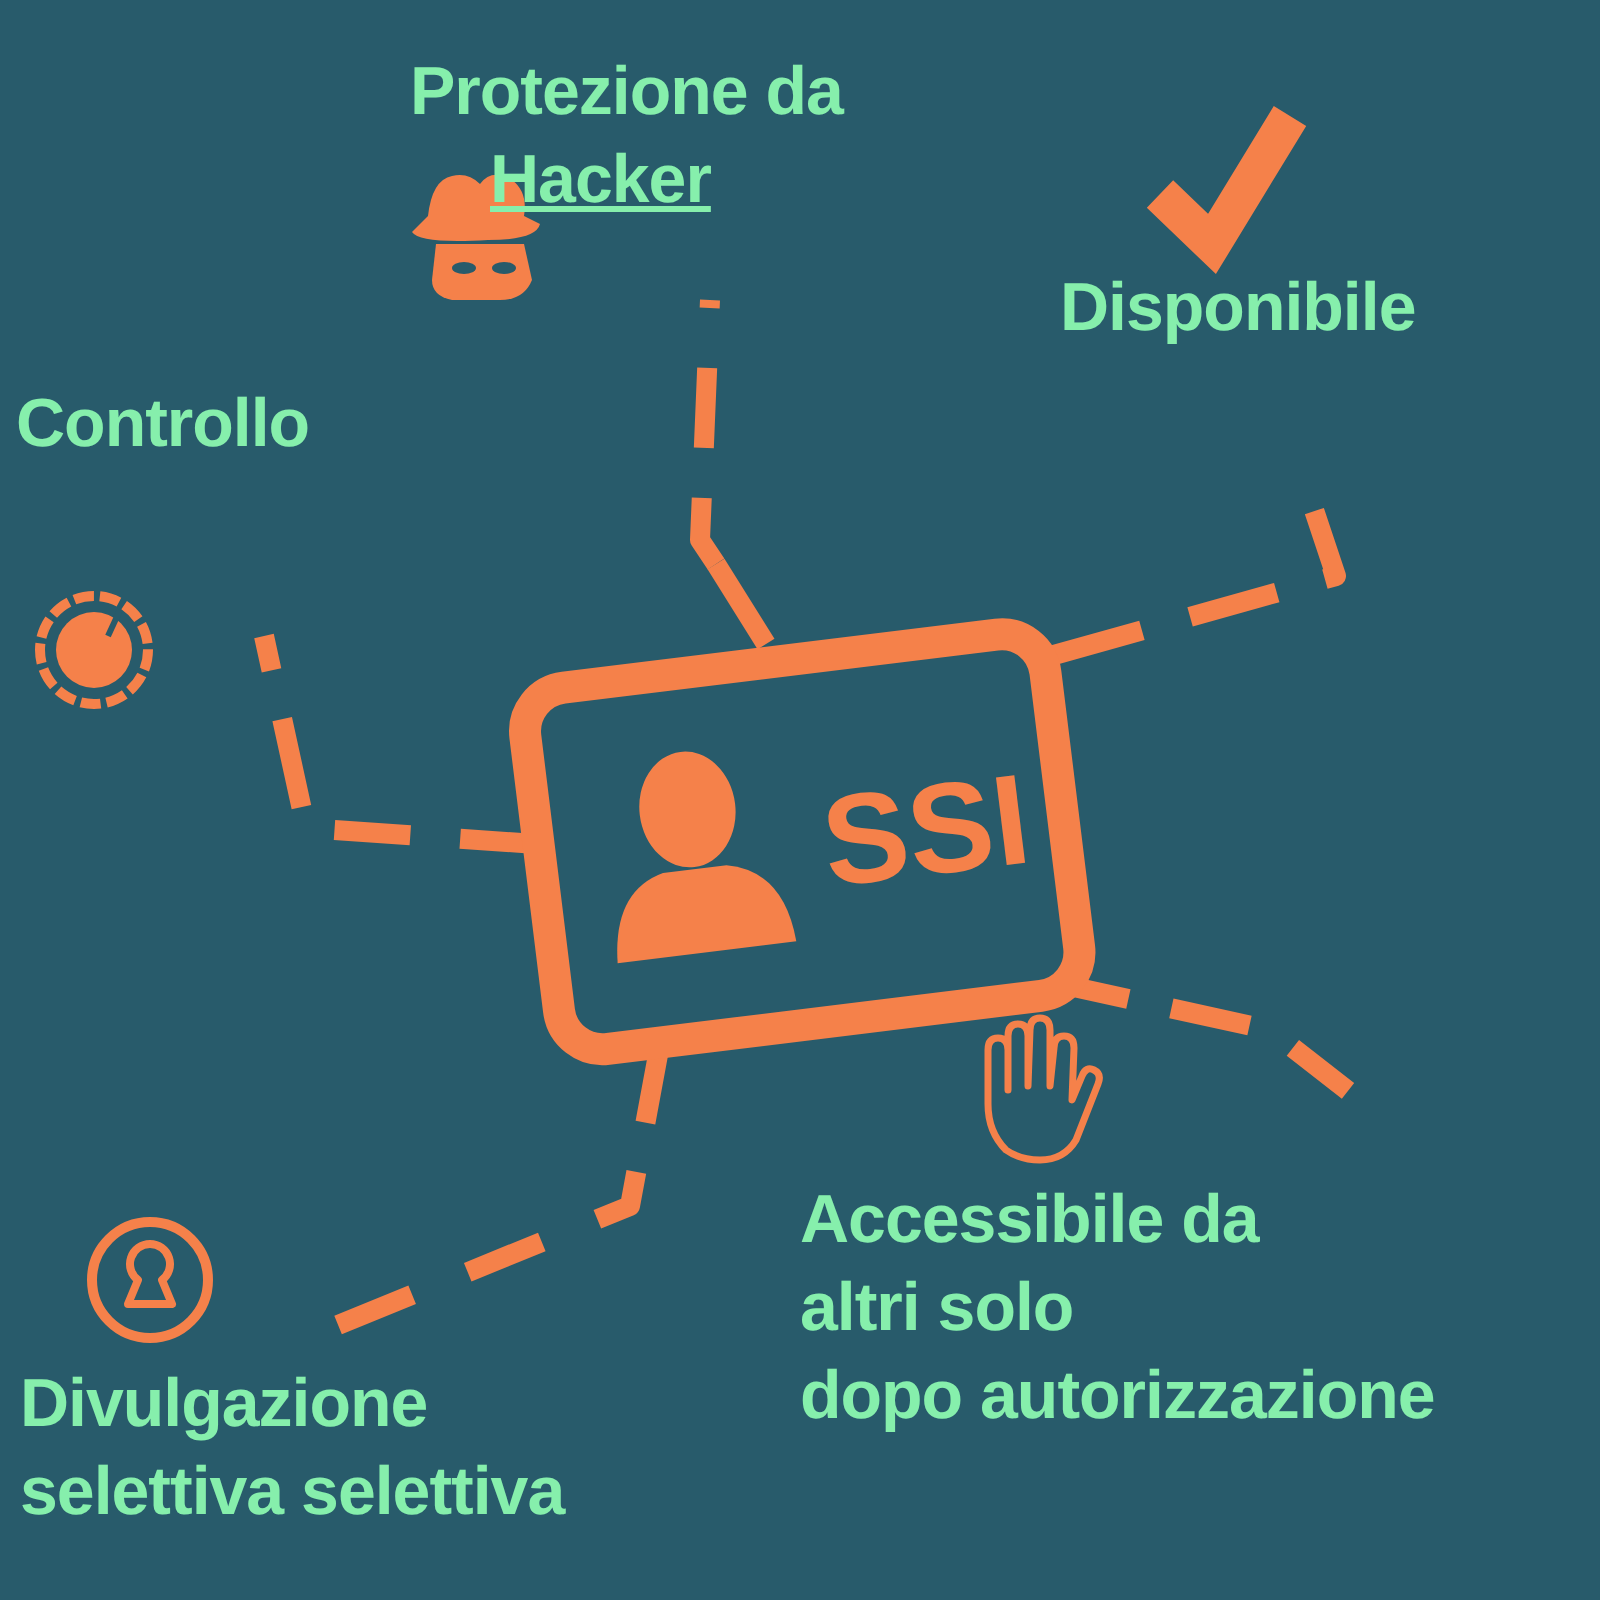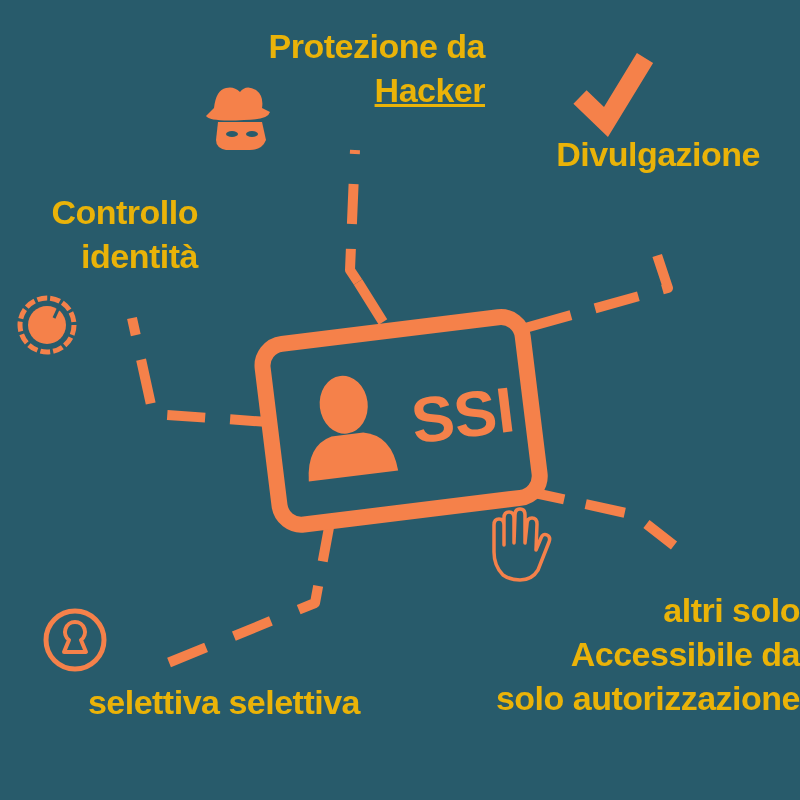--- a/index.html
+++ b/index.html
@@ -1,18 +1,18 @@
 <!DOCTYPE html>
 <html><head>
 <meta charset="utf-8">
 <style>
   html, body { margin: 0; padding: 0; }
   body { width: 800px; height: 800px; background: #285b6b; position: relative; overflow: hidden; font-family: "Liberation Sans", "DejaVu Sans", sans-serif; }
   svg.diagram { position: absolute; left: 0; top: 0; width: 800px; height: 800px; }
-  .label { position: absolute; color: #eab308; font-weight: bold; font-size: 34px; line-height: 44px; text-align: right; white-space: nowrap; letter-spacing: -0.5px; }
+  .label { position: absolute; color: #86efac; font-weight: bold; font-size: 34px; line-height: 44px; text-align: left; white-space: nowrap; letter-spacing: -0.5px; }
   .label span { display: block; }
 </style>
 </head>
 <body>
 
 <svg class="diagram" viewBox="0 0 800 800">
   <g fill="none" stroke="#f5814a" stroke-width="12" stroke-linecap="butt" stroke-linejoin="round">
 
     <path d="M383 322 L358 282" stroke-width="10"></path>
     <path d="M355 150 L350 270 L358 282" stroke-dasharray="4 30 40 25 40 0" stroke-width="10"></path>
@@ -56,29 +56,29 @@
     <path d="M503 575 Q494 566 494 552 L494 525 Q494 519 499 519 Q504 519 504 525 L504 545 L504 518 Q504 512 509 512 Q514 512 514 518 L514 543 L515 515 Q515 509 520 509 Q525 509 525 515 L525 543 L527 524 Q527 518 532 518 Q537 518 537 524 L536 550 L541 538 Q543 533 547 535 Q551 537 549 542 L538 570 Q532 580 520 580 Q510 580 503 575 Z"></path>
   </g>
 </svg>
 
 <div class="label" style="left:205px; top:24px; width:280px;">
   <span>Protezione da</span>
   <span style="padding-left:40px;text-decoration:underline;">Hacker</span>
 </div>
 
 <div class="label" style="left:530px; top:132px; width:230px;">
-  <span>Divulgazione</span>
+  <span>Disponibile</span>
 </div>
 
 <div class="label" style="left:8px; top:190px; width:190px;">
   <span>Controllo</span>
-  <span>identità</span>
 </div>
 
 <div class="label" style="left:10px; top:680px; width:350px;">
+  <span>Divulgazione</span>
   <span>selettiva selettiva</span>
 </div>
 
 <div class="label" style="left:400px; top:588px; width:400px;">
+  <span>Accessibile da</span>
   <span>altri solo</span>
-  <span>Accessibile da</span>
-  <span>solo autorizzazione</span>
+  <span>dopo autorizzazione</span>
 </div>
 
 </body></html>

